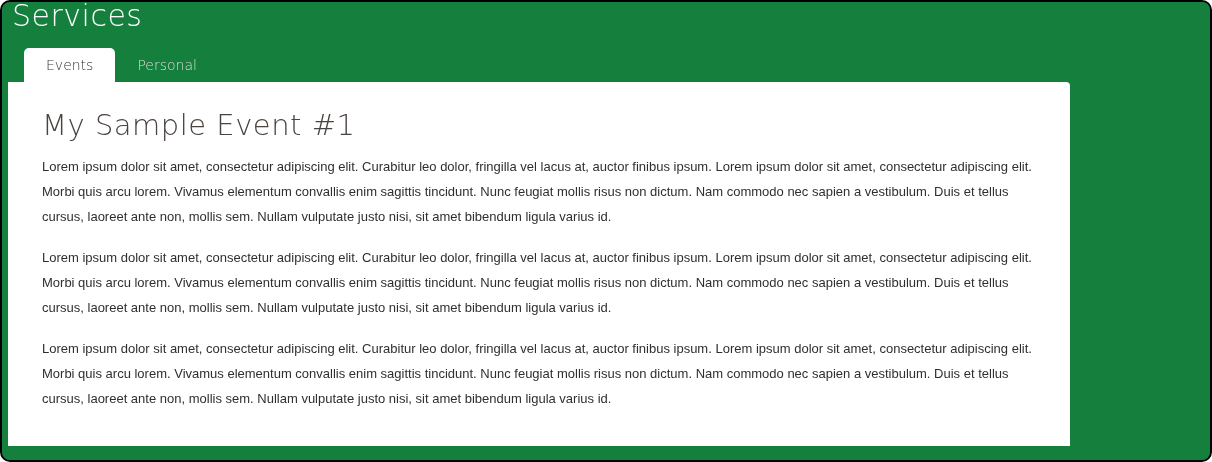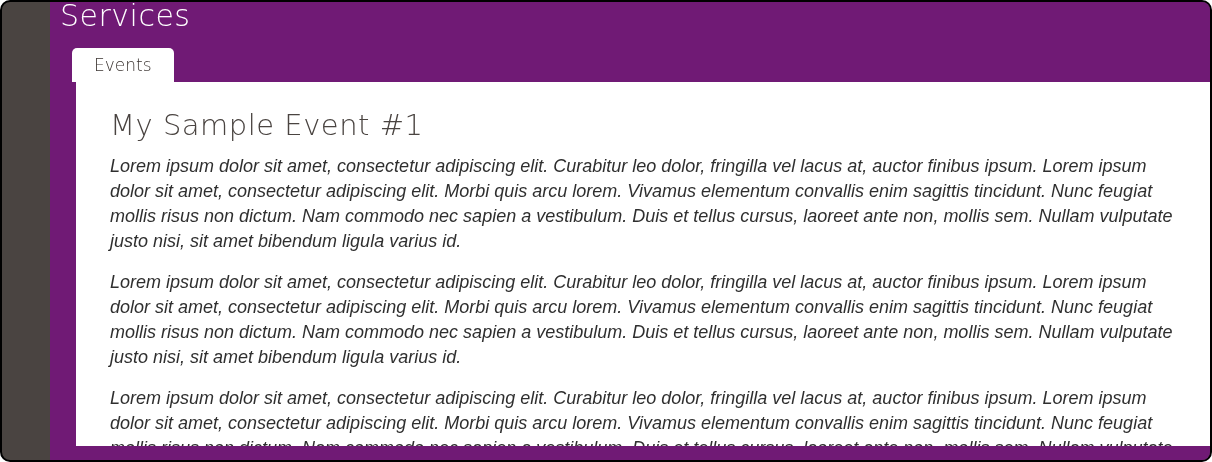--- a/index.html
+++ b/index.html
@@ -22,23 +22,22 @@
     border-radius: 10px;
     overflow: hidden;
     background: #4a4441;
   }
   .page {
     position: absolute;
     left: 0;
     top: 0;
     right: 0;
     bottom: 0;
-    background: #701a75;
+    background: #15803d;
     overflow: hidden;
-    margin-left: 48px;
   }
   .site-title {
     position: absolute;
     left: 10px;
     top: -4px;
     color: #ffffff;
     font-family: "DejaVu Sans", sans-serif;
     font-weight: 300;
     font-size: 30px;
     letter-spacing: 0.5px;
@@ -51,73 +50,75 @@
     display: flex;
     align-items: stretch;
   }
   .tab {
     display: flex;
     align-items: center;
     justify-content: center;
     padding: 0 22px;
     font-family: "DejaVu Sans", sans-serif;
     font-weight: 300;
-    font-size: 17px;
+    font-size: 14px;
     color: #ded8d4;
     cursor: pointer;
     border-top-left-radius: 5px;
     border-top-right-radius: 5px;
   }
   .tab.active {
     background: #ffffff;
     color: #3a3330;
   }
   .content-card {
     position: absolute;
-    left: 26px;
+    left: 6px;
     top: 80px;
-    width: 1166px;
+    width: 1062px;
     bottom: 14px;
     background: #ffffff;
     border-radius: 0 4px 0 0;
     overflow: hidden;
   }
   .inner {
     position: relative;
     padding: 16px 34px 0 34px;
   }
   .post-title {
     font-family: "DejaVu Sans", sans-serif;
     font-weight: 300;
     font-size: 29px;
     color: #4a4441;
     margin: 10px 0 12px 0;
     letter-spacing: 0.5px;
   }
   .post-body {
     font-family: "Liberation Sans", sans-serif;
-    font-size: 18px;
+    font-size: 13px;
     line-height: 25px;
     color: #2f2f2f;
     margin: 0 0 16px 0;
     max-width: 1078px;
-    font-style: italic;
   }
 </style>
 </head>
 <body>
 
 <div class="frame">
   <div class="page">
 
     <div class="site-title">Services</div>
 
     <div class="tabs">
       <div class="tab active">
         <span>Events</span>
+      </div>
+      <div class="tab">
+        <span>Personal</span>
       </div>
     </div>
 
     <div class="content-card">
       <div class="inner">
 
         <div>
           <h2 class="post-title">My Sample Event #1</h2>
           <p class="post-body">Lorem ipsum dolor sit amet, consectetur adipiscing elit. Curabitur leo dolor, fringilla vel lacus at, auctor finibus ipsum. Lorem ipsum dolor sit amet, consectetur adipiscing elit. Morbi quis arcu lorem. Vivamus elementum convallis enim sagittis tincidunt. Nunc feugiat mollis risus non dictum. Nam commodo nec sapien a vestibulum. Duis et tellus cursus, laoreet ante non, mollis sem. Nullam vulputate justo nisi, sit amet bibendum ligula varius id.</p>
         </div>

